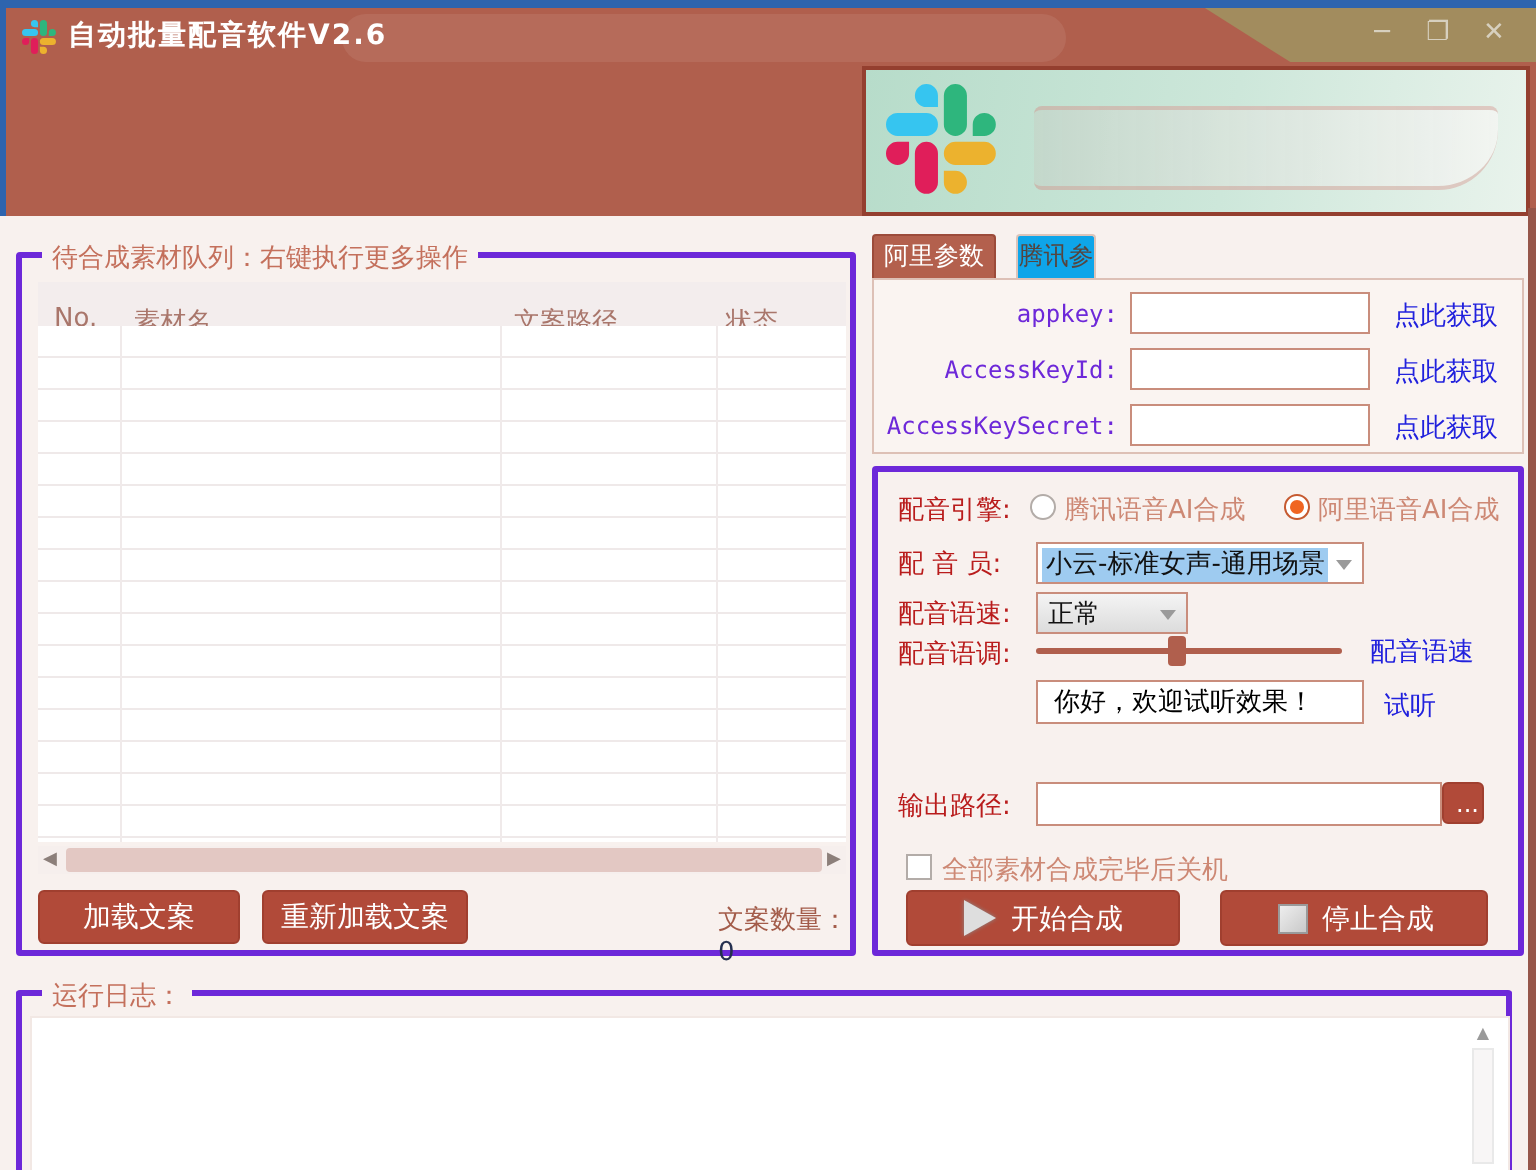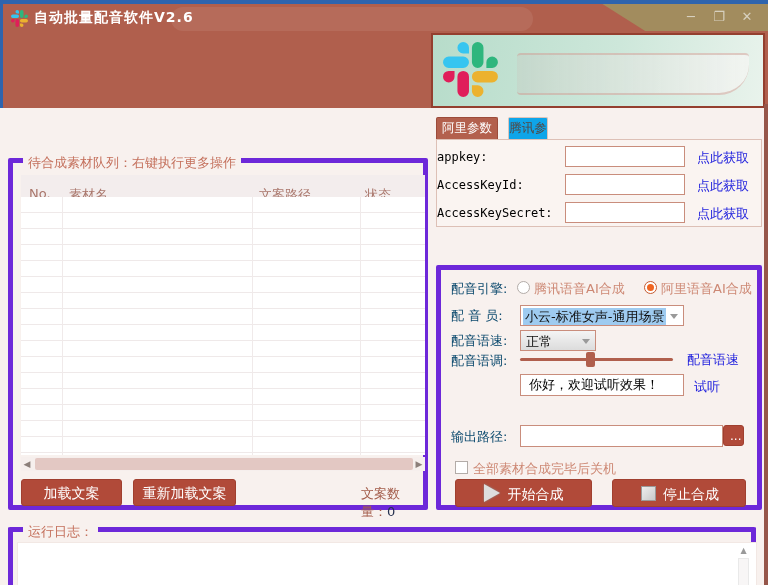--- a/index.html
+++ b/index.html
@@ -23,21 +23,21 @@
   .win-btn{width:18px;text-align:center;cursor:default;line-height:20px;}
   
   .banner{position:absolute;left:428px;top:29px;width:334px;height:75px;border:2px solid #943f2f;
           background:linear-gradient(100deg,#b7dcca 0%,#cde7da 55%,#e9f3ec 100%);}
   .banner svg{position:absolute;left:10px;top:7px;}
   .redact-block{position:absolute;left:84px;top:18px;width:232px;height:42px;
                 background:linear-gradient(to right,rgba(196,214,202,0.85),rgba(242,244,241,0.95));
                 border-top:2px solid rgba(205,165,155,0.55);border-bottom:2px solid rgba(205,165,155,0.55);
                 border-radius:4px 4px 30px 4px;}
   
-  .gbox{position:absolute;border:5px solid #6d28d9;border-radius:2px;margin-top:32px;}
+  .gbox{position:absolute;border:3px solid #6d28d9;border-radius:2px;}
   .gbox-legend{position:absolute;top:-9px;left:10px;background:#f8f1ee;padding:0 5px;color:#c4705c;font-size:13px;white-space:nowrap;}
   
   .queue-box{left:8px;top:126px;width:420px;height:352px;}
   .tbl-head{position:absolute;left:8px;top:12px;width:404px;height:22px;background:#f3eded;color:#a9766b;}
   .tbl-head span{position:absolute;top:11px;}
   .tbl-body{position:absolute;left:8px;top:34px;width:404px;height:258px;background:#fff;
             background-image:repeating-linear-gradient(to bottom,#fff 0 15px,#efe9e9 15px 16px);}
   .col-sep{position:absolute;top:0;bottom:0;width:1px;background:#f0eaea;}
   .hscroll{position:absolute;left:8px;top:294px;width:404px;height:14px;background:#f6efed;}
   .hscroll .arrow{position:absolute;top:0;width:12px;height:14px;color:#8c7f7a;font-size:9px;line-height:14px;text-align:center;}
@@ -47,29 +47,29 @@
   .queue-btn{position:absolute;top:316px;height:27px;line-height:25px;}
   .count-wrap{position:absolute;top:322px;left:348px;font-size:13px;color:#a35c4a;}
   .count-val{color:#25304f;}
   
   .params{position:absolute;left:436px;top:117px;width:326px;height:110px;}
   .tab{position:absolute;top:0;height:22px;line-height:22px;text-align:center;font-size:12.5px;cursor:pointer;font-family:Liberation Mono, monospace;}
   .tab-active{left:0;width:62px;background:#b3604d;color:#fff;border:1px solid #9c4b3a;border-bottom:none;border-radius:2px 2px 0 0;}
   .tab-idle{left:72px;width:40px;background:#0ea5e9;color:#55453f;border:1px solid #dcc4ba;border-bottom:none;border-radius:2px 2px 0 0;}
   .tab-panel{position:absolute;left:0;top:22px;width:326px;height:88px;border:1px solid #ddc0b6;background:#faf4f1;}
   .p-row{position:absolute;left:0;width:100%;height:22px;}
-  .p-label{position:absolute;left:0;width:122px;text-align:left;font-family:"DejaVu Sans Mono",monospace;
-           font-size:12px;color:#000000;top:4px;}
+  .p-label{position:absolute;left:0;width:122px;text-align:right;font-family:"DejaVu Sans Mono",monospace;
+           font-size:12px;color:#6d28d9;top:4px;}
   .p-input{position:absolute;left:128px;top:0;width:120px;height:21px;border:1px solid #c98d7c;background:#fff;
            font-size:12px;padding:0 3px;outline:none;}
   .link{color:#2121dd;font-size:13px;cursor:pointer;text-decoration:none;}
   .p-link{position:absolute;left:260px;top:3px;}
   
   .synth-box{left:436px;top:233px;width:326px;height:245px;}
-  .s-label{position:absolute;left:10px;color:#0c4a6e;font-size:13px;}
+  .s-label{position:absolute;left:10px;color:#b91c1c;font-size:13px;}
   .radio{position:absolute;width:13px;height:13px;border-radius:50%;background:#fff;border:1px solid #b3aca8;}
   .radio-sel{border-color:#c65a30;}
   .radio-sel::after{content:"";position:absolute;left:2px;top:2px;width:7px;height:7px;border-radius:50%;background:#f06522;}
   .radio-label{position:absolute;color:#cd8874;font-size:13px;}
   .dropdown{position:absolute;height:21px;border:1px solid #c98d7c;background:#fff;cursor:pointer;}
   .dd-arrow{position:absolute;right:5px;top:8px;width:0;height:0;border-left:4px solid transparent;
             border-right:4px solid transparent;border-top:5px solid #9a9a9a;}
   .dd-text-hl{position:absolute;left:2px;top:2px;background:#9ecbf0;color:#111;font-size:13px;padding:0 2px;line-height:17px;white-space:nowrap;}
   .dd-grey{background:linear-gradient(#f4f4f4,#dcdcdc);}
   .dd-grey .dd-text{position:absolute;left:5px;top:2px;color:#111;font-size:13px;line-height:17px;}

